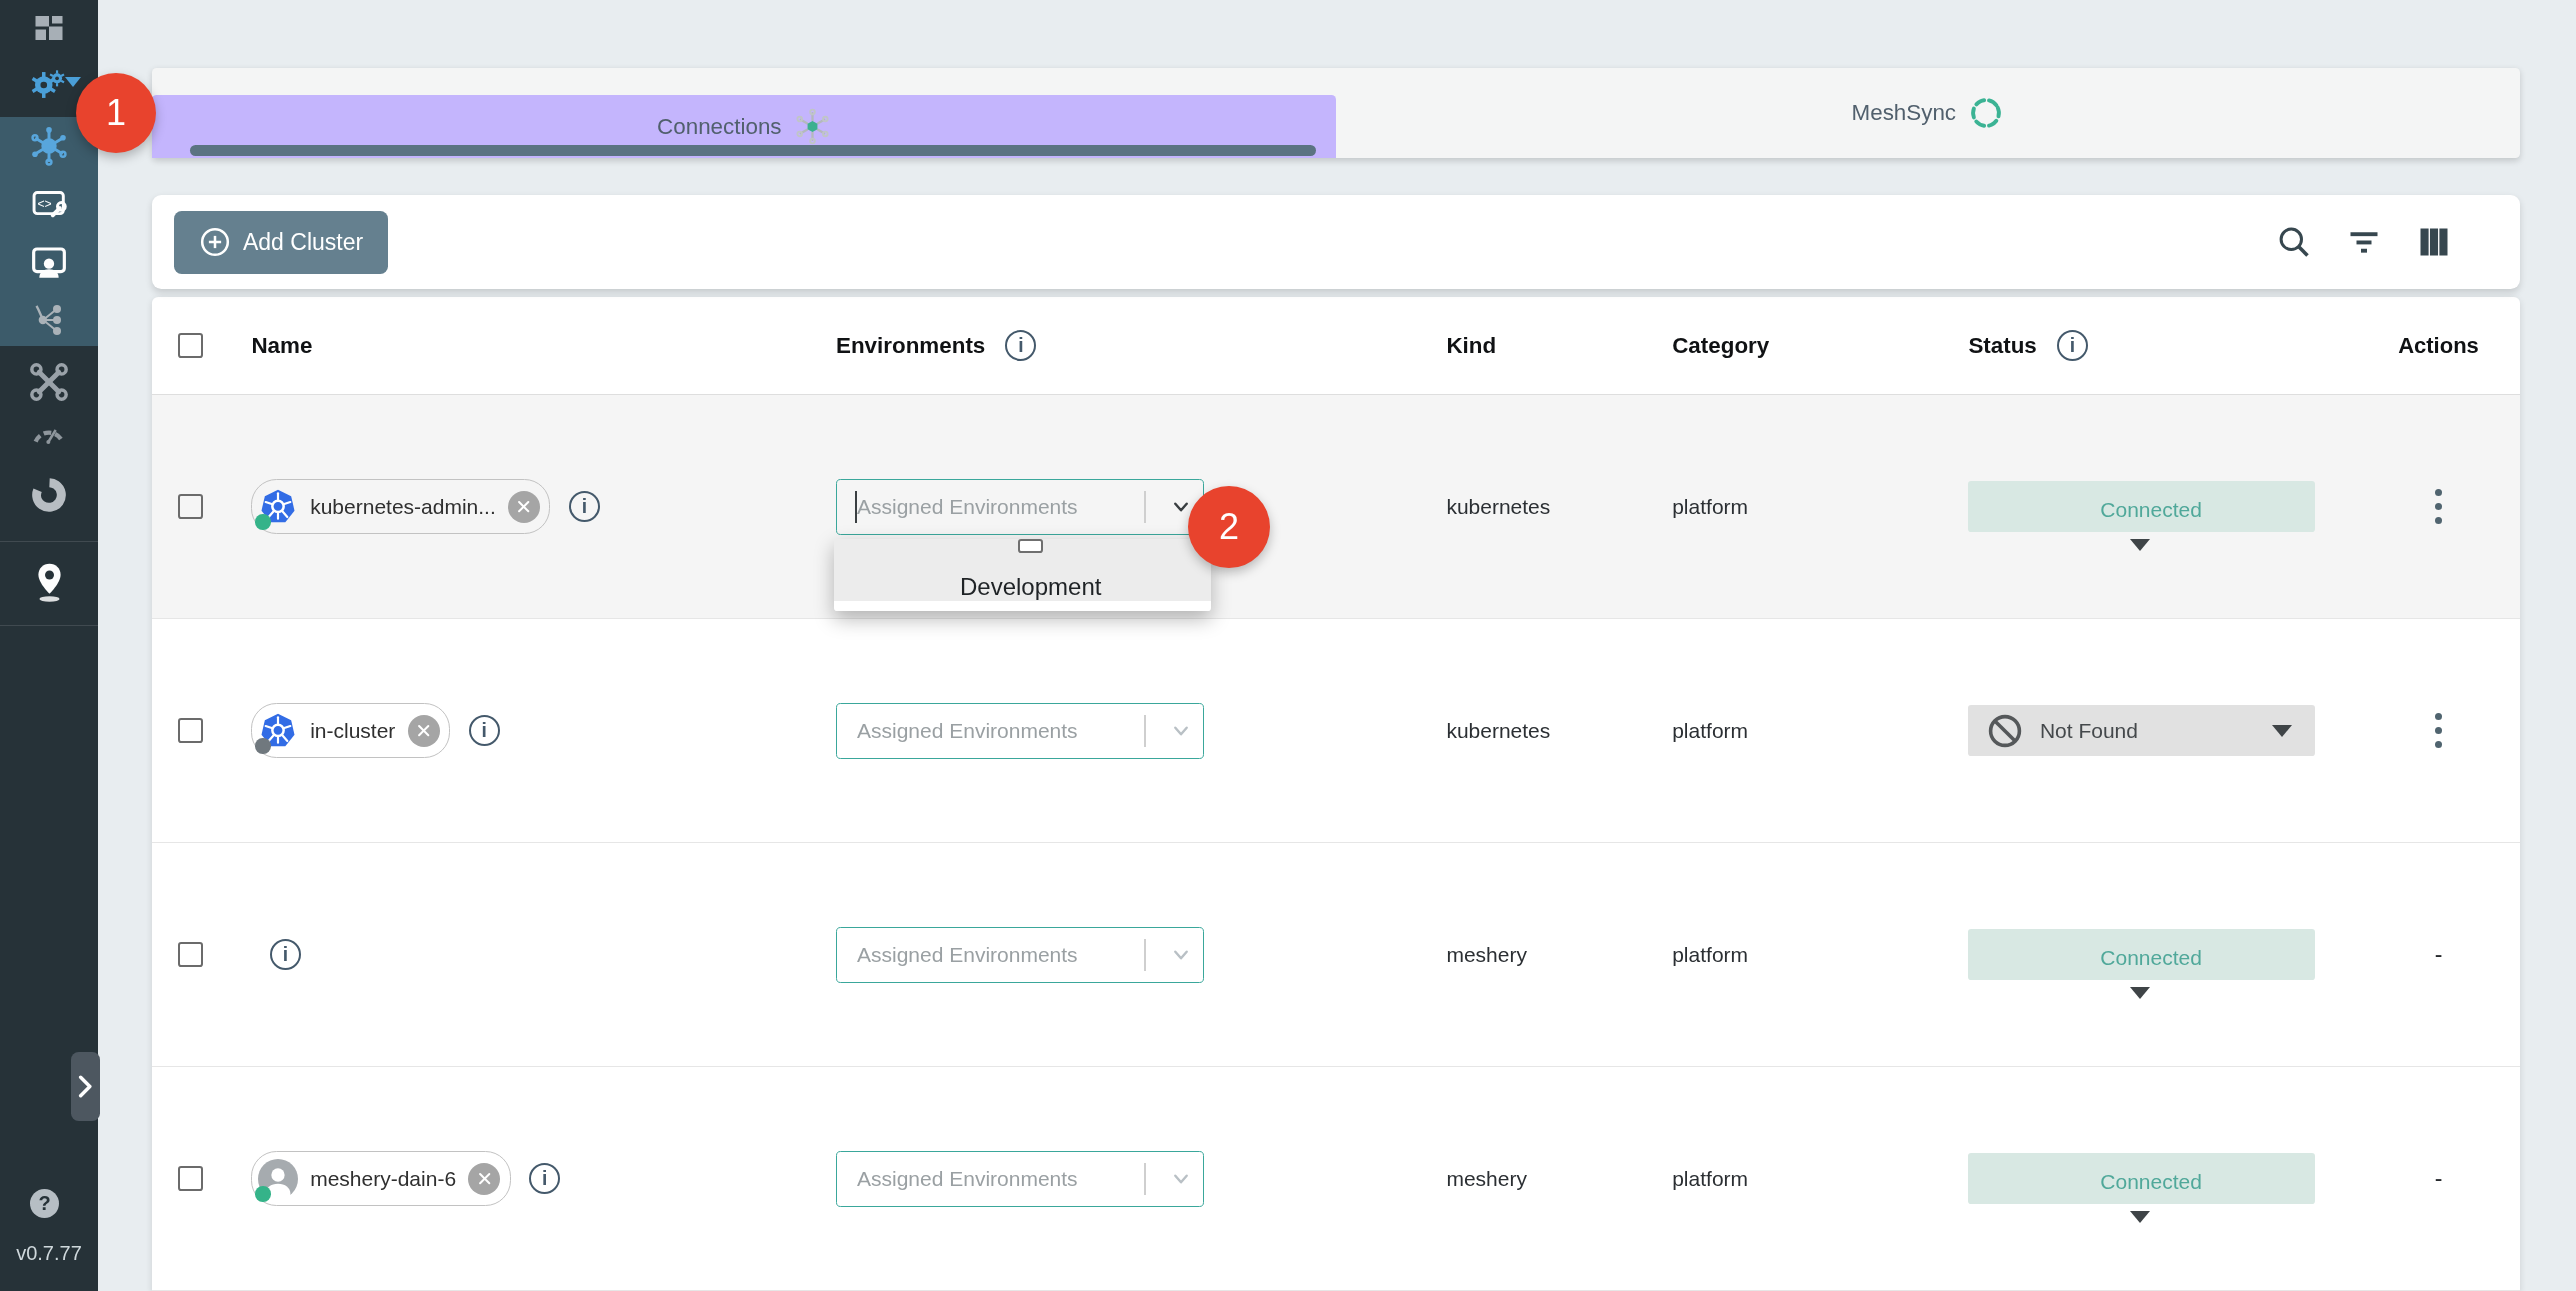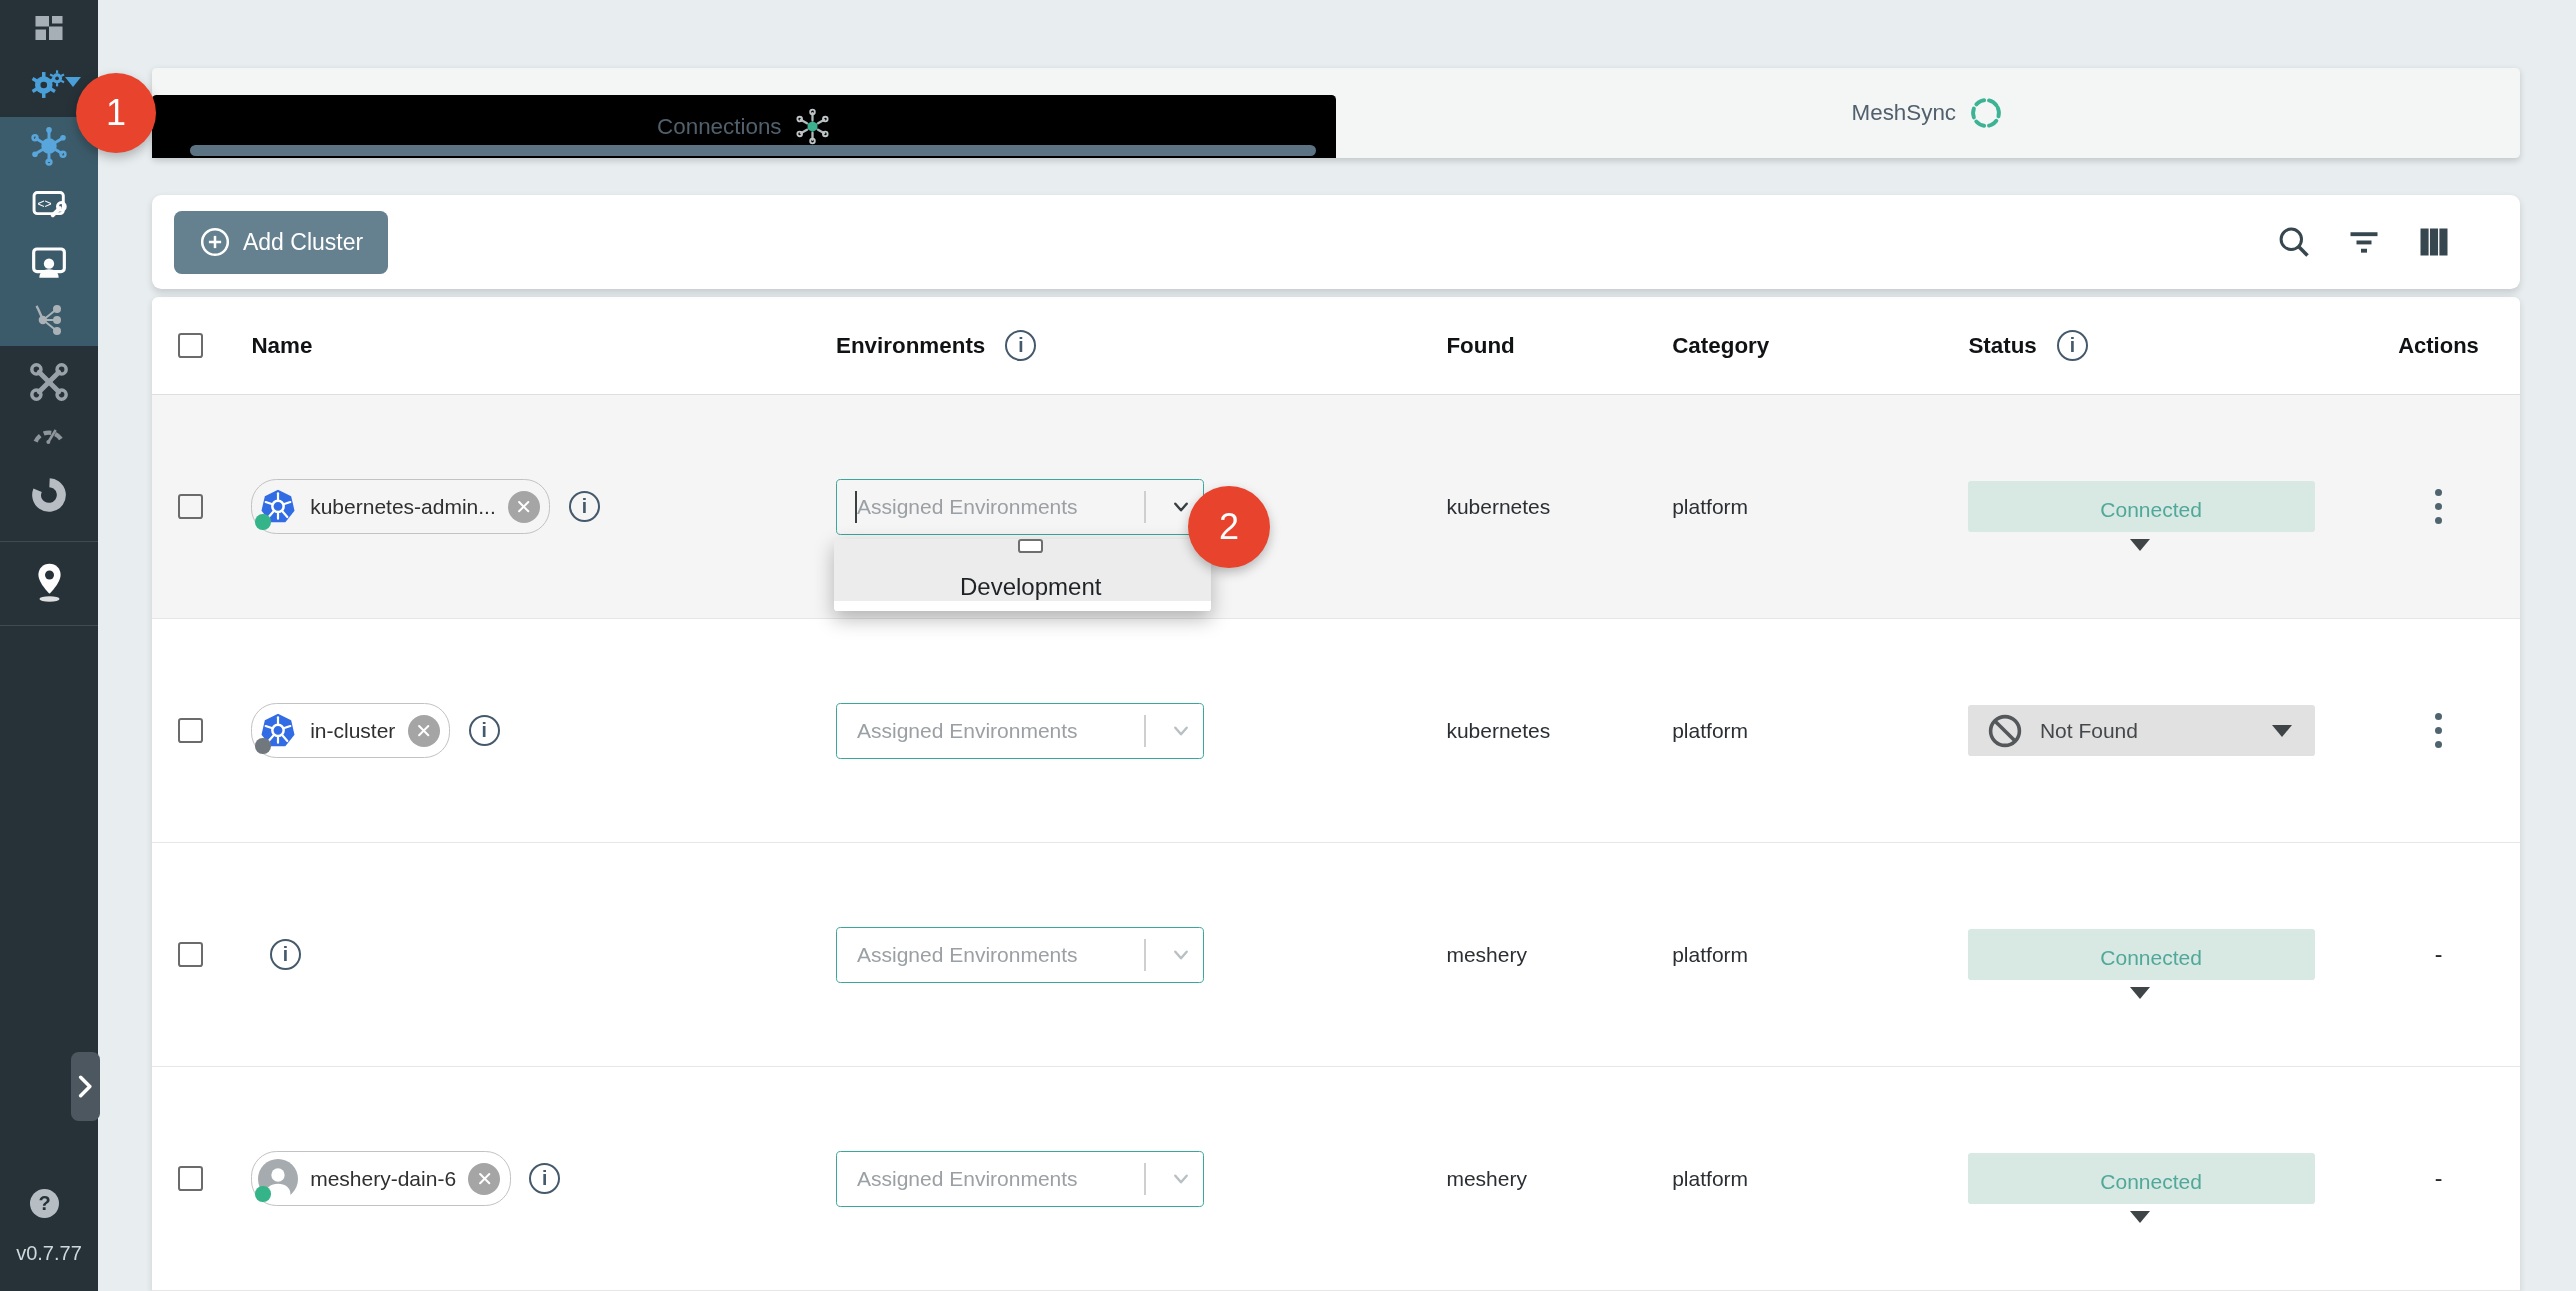--- a/index.html
+++ b/index.html
@@ -17,21 +17,21 @@
   .help-circle { position:absolute; left:30px; top:1189px; width:29px; height:29px; border-radius:50%; background:#b6bec4; color:#263238; font-weight:bold; font-size:20px; display:flex; align-items:center; justify-content:center; cursor:pointer; }
   .version { position:absolute; left:0; top:1242px; width:98px; text-align:center; color:#cfd8dc; font-size:20px; }
 
   
   .step-badge { position:absolute; border-radius:50%; background:#e8432d; color:#fff; display:flex; align-items:center; justify-content:center; font-size:36px; box-shadow:0 4.6px 10.8px rgba(0,0,0,.25); z-index:20; }
   .badge-one { left:76px; top:73px; width:80px; height:80px; }
 
   
   .tabs-card { position:absolute; left:152px; top:68px; width:2368px; height:90px; background:#f4f5f5; border-radius:4.6px; box-shadow:0 2.3px 6.2px rgba(0,0,0,.16); display:flex; z-index:2; }
   .tab { flex:1; display:flex; align-items:center; justify-content:center; gap:12.4px; color:#51606d; font-size:22.4px; cursor:pointer; position:relative; }
-  .tab.active { background:#000000; border-radius:4.6px 4.6px 0 0;margin-top:27px; }
+  .tab.active { background:#c4b5fd; border-radius:4.6px 4.6px 0 0;margin-top:27px; }
   .tab-indicator { position:absolute; left:38px; bottom:2.3px; width:1126px; height:10.8px; border-radius:6.2px; background:#5b7382; }
 
   .toolbar-card { position:absolute; left:152px; top:195px; width:2368px; height:94px; background:#fff; border-radius:9.3px; box-shadow:0 3.1px 7.7px rgba(0,0,0,.14); display:flex; align-items:center; z-index:2; }
   .add-btn { margin-left:21.6px; height:63px; padding:0 25px; background:#65808f; border:none; color:#fff; border-radius:7.7px; font-size:23px; font-family:inherit; display:flex; align-items:center; gap:12.4px; cursor:pointer; }
   .toolbar-icons { margin-left:auto; margin-right:68px; display:flex; gap:34px; align-items:center; }
   .tool-icon { width:36px; height:36px; cursor:pointer; display:flex; align-items:center; justify-content:center; }
 
   .table-card { position:absolute; left:152px; top:297px; width:2368px; height:994px; background:#fff; border-radius:6.2px 6.2px 0 0; box-shadow:0 2.3px 7.7px rgba(0,0,0,.12); z-index:1; }
 
   
@@ -332,21 +332,21 @@
           <span class="hcell">
             <span>Name</span>
           </span>
         </div>
       <div class="col-env">
         <span class="hcell">
           <span>Environments</span>
           <span class="hdr-info">i</span>
         </span>
       </div>
-      <div class="col-kind"><span>Found</span></div>
+      <div class="col-kind"><span>Kind</span></div>
       <div class="col-category"><span>Category</span></div>
       <div class="col-status">
         <span class="hcell">
           <span>Status</span>
           <span class="hdr-info">i</span>
         </span>
       </div>
       <div class="col-actions">
           <span style="font-size:22px;">Actions</span>
         </div>

